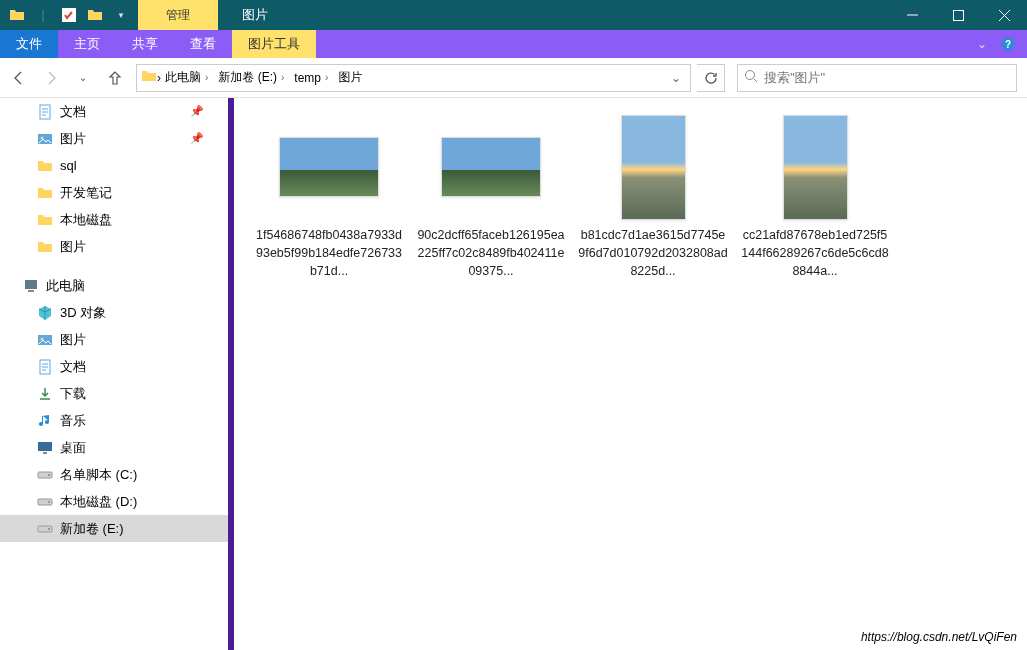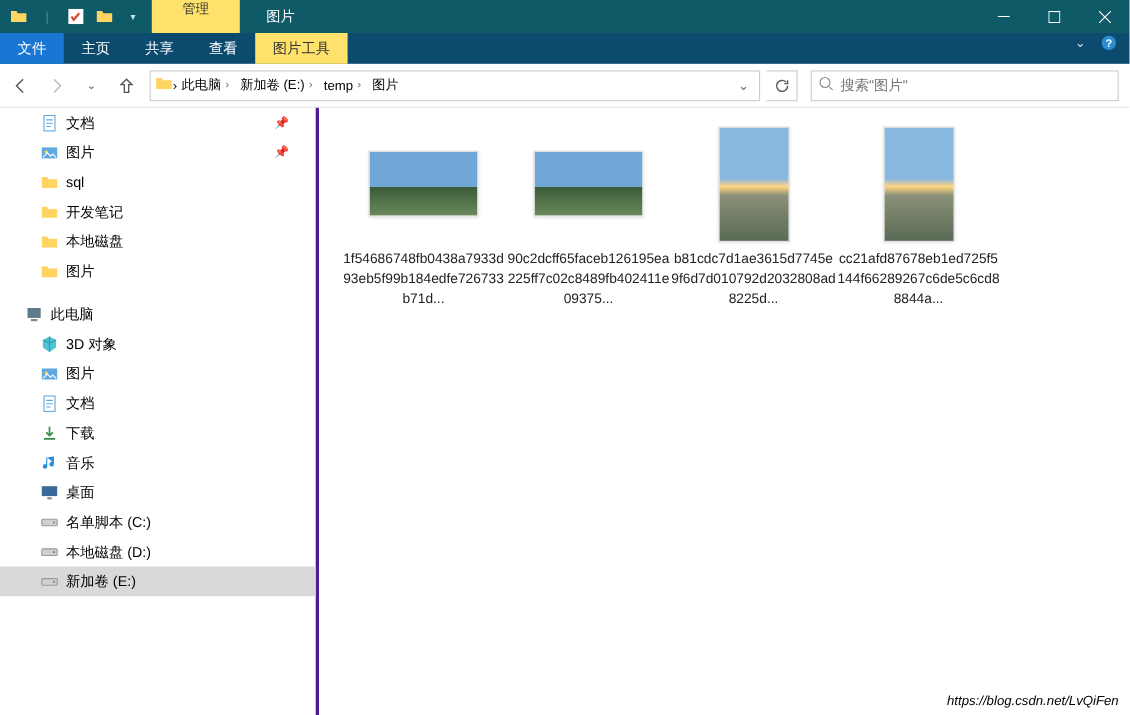--- a/index.html
+++ b/index.html
@@ -2,58 +2,58 @@
 <html><head>
 <meta charset="utf-8">
 <style>
 * { margin: 0; padding: 0; box-sizing: border-box; font-family: "Segoe UI", "Microsoft YaHei", sans-serif; }
 body { width: 1027px; height: 650px; background: #fff; overflow: hidden; font-size: 12px; }
 
 .titlebar { height: 30px; background: #0f5a67; display: flex; align-items: center; color: #fff; }
 .titlebar .qat { display: flex; gap: 4px; padding: 0 6px; }
 .qat-item { width: 22px; height: 22px; display: flex; align-items: center; justify-content: center; }
 .titlebar .spacer { flex: 1; }
-.titlebar .manage-tab { background: #ffe26b; color: #333; height: 30px; padding: 0 28px; display: flex; }
+.titlebar .manage-tab { background: #ffe26b; color: #333; height: 30px; padding: 0 28px; display: flex; align-items: center; }
 .titlebar .title { padding: 0 24px; color: #fff; font-size: 13px; }
 .win-controls { display: flex; }
 .win-btn { width: 46px; height: 30px; display: flex; align-items: center; justify-content: center; color: #fff; }
 
-.ribbon-tabs { height: 28px; background: #0c4a6e; display: flex; color: #fff; }
+.ribbon-tabs { height: 28px; background: #8b5cf6; display: flex; align-items: center; color: #fff; }
 .ribbon-tab { padding: 0 16px; height: 28px; display: flex; align-items: center; font-size: 13px; }
 .ribbon-tab.file { background: #1976d2; color: #fff; }
 .ribbon-tabs .spacer { flex: 1; }
 .ribbon-tab.tool { background: #ffe26b; color: #333; }
 .ribbon-icons { display: flex; padding: 0 10px; gap: 8px; }
 .ribbon-icons span { width: 18px; height: 18px; display: flex; align-items: center; justify-content: center; }
 
 .toolbar { height: 40px; border-bottom: 1px solid #e5e5e5; display: flex; align-items: center; padding: 0 4px; gap: 2px; }
 .nav-btn { width: 30px; height: 30px; display: flex; align-items: center; justify-content: center; color: #555; }
 .nav-btn.disabled { color: #bbb; }
 .addr-bar { flex: 1; height: 28px; border: 1px solid #ccc; background: #fff; display: flex; align-items: center; padding: 0 4px; margin: 0 4px; }
 .addr-seg { display: flex; align-items: center; gap: 2px; padding: 0 4px; height: 100%; }
 .addr-seg .chev { color: #666; font-size: 10px; padding: 0 2px; }
 .addr-drop { width: 20px; text-align: center; color: #666; margin-left: auto; }
 .refresh-btn { width: 28px; height: 28px; border: 1px solid #ccc; border-left: none; display: flex; align-items: center; justify-content: center; }
 .search-box { width: 280px; height: 28px; border: 1px solid #ccc; display: flex; align-items: center; padding: 0 6px; margin-left: 10px; margin-right: 6px; }
 .search-box .sicon { color: #666; margin-right: 6px; }
 .search-box input { border: none; outline: none; flex: 1; font-size: 13px; }
 
 .content { display: flex; height: calc(650px - 30px - 28px - 40px); }
-.sidebar { width: 290px; border-right: 3px solid #4c1d95; overflow-y: auto; position: relative; }
+.sidebar { width: 234px; border-right: 6px solid #4c1d95; overflow-y: auto; position: relative; }
 .sidebar::-webkit-scrollbar { width: 16px; }
 .sidebar::-webkit-scrollbar-track { background: #f0f0f0; }
 .sidebar::-webkit-scrollbar-thumb { background: #c0c0c0; }
 .tree-item { display: flex; align-items: center; height: 27px; padding-left: 36px; gap: 6px; font-size: 13px; }
 .tree-item.sub { }
 .tree-item.selected { background: #d9d9d9; }
 .tree-item .ticon { width: 18px; height: 18px; display: flex; align-items: center; justify-content: center; }
 .tree-item .pin { margin-left: auto; margin-right: 24px; color: #888; font-size: 11px; }
 .tree-sep { height: 12px; }
 
-.main { flex: 1; padding: 14px 20px; display: flex; flex-wrap: wrap; align-content: flex-start; }
+.main { flex: 1; padding: 14px 20px; display: flex; flex-wrap: wrap; gap: 12px; align-content: flex-start; }
 .file-item { width: 150px; display: flex; flex-direction: column; align-items: center; }
 .thumb { width: 110px; height: 110px; display: flex; align-items: center; justify-content: center; }
 .thumb .img { border: 1px solid #ddd; box-shadow: 0 1px 3px rgba(0,0,0,0.1); }
 .thumb.landscape .img { width: 100px; height: 60px; background: linear-gradient(to bottom, #6fa8d8 0%, #6fa8d8 55%, #3a5a3a 55%, #6a8a5a 100%); }
 .thumb.portrait .img { width: 65px; height: 105px; background: linear-gradient(to bottom, #88b8e0 0%, #88b8e0 45%, #ffd580 52%, #8a9078 60%, #5a6a55 100%); }
 .file-name { font-size: 12.5px; text-align: center; color: #222; line-height: 1.45; margin-top: 4px; word-break: break-all; max-height: 76px; overflow: hidden; }
 
 .watermark { position: absolute; right: 10px; bottom: 6px; color: #000000; font-size: 12px; pointer-events: none; font-style: italic; }
 
 .folder-icon { fill: #ffd460; }

